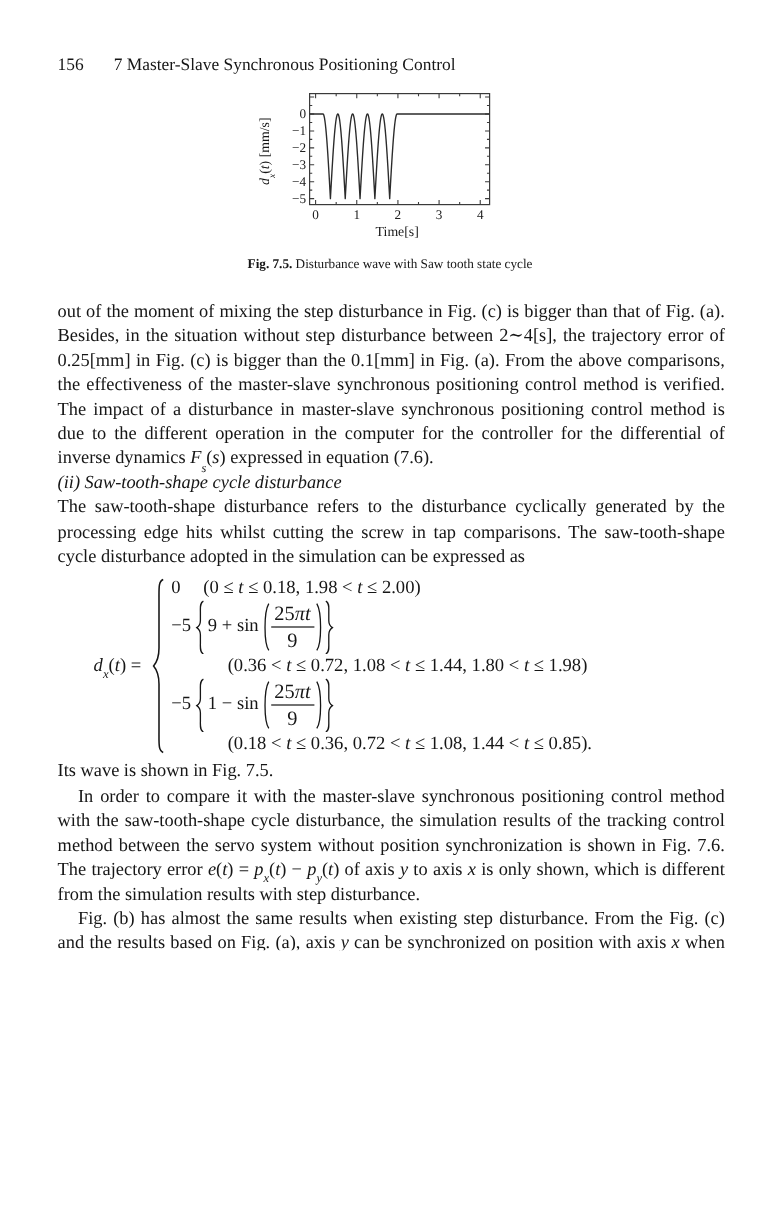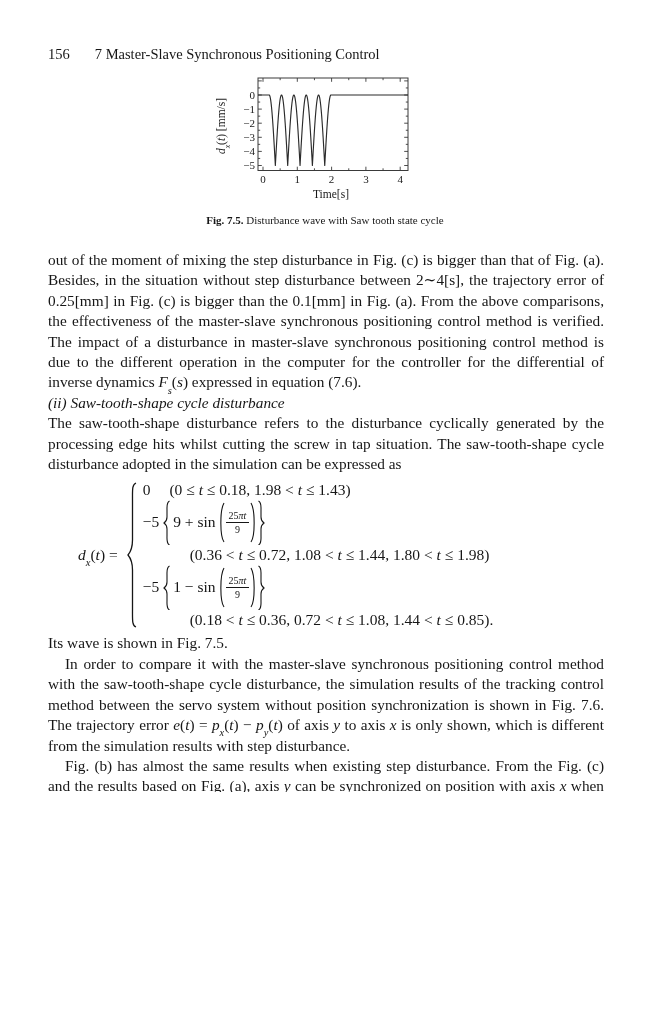--- a/index.html
+++ b/index.html
@@ -29,21 +29,21 @@
   .eq{display:flex;align-items:center;margin:6px 0 4px 30px;font-size:15.5px;text-align:left;}
   .eq-lhs{margin-right:7px;white-space:nowrap;}
   .eq-rows{display:flex;flex-direction:column;margin-left:5px;}
   .eq-row{display:flex;align-items:center;height:19px;}
   .eq-exprrow{display:flex;align-items:center;height:46px;}
   .cond{margin-left:47px;white-space:nowrap;}
   .cond-inline{margin-left:19px;white-space:nowrap;}
   .coeff{margin-right:3px;white-space:nowrap;}
   .pre{white-space:pre;margin:0 2px;}
   .frac{display:inline-flex;flex-direction:column;align-items:center;margin:0 1px;
-        font-size:10px;line-height:1.12;}
+        font-size:17px;line-height:1.12;}
   .frac .num{padding:0 3px 1px;border-bottom:1.1px solid #161616;}
   .frac .den{padding-top:1px;}
   .glyph{display:inline-flex;align-items:center;}
 </style>
 </head>
 <body>
 
 <div class="page">
 
   <div class="runhead">
@@ -116,34 +116,34 @@
   </div>
 
   <div class="caption"><b>Fig. 7.5.</b> <span>Disturbance wave with Saw tooth state cycle</span></div>
 
   <div class="text">
 
     <p><span>out of the moment of mixing the step disturbance in Fig. (c) is bigger than that of Fig. (a). Besides, in the situation without step disturbance between 2∼4[s], the trajectory error of 0.25[mm] in Fig. (c) is bigger than the 0.1[mm] in Fig. (a). From the above comparisons, the effectiveness of the master-slave synchronous positioning control method is verified. The impact of a disturbance in master-slave synchronous positioning control method is due to the different operation in the computer for the controller for the differential of inverse dynamics </span><i>F</i><sub class="it">s</sub><span>(</span><i>s</i><span>) expressed in equation (7.6).</span></p>
 
     <p class="subhead">(ii) Saw-tooth-shape cycle disturbance</p>
 
-    <p>The saw-tooth-shape disturbance refers to the disturbance cyclically generated by the processing edge hits whilst cutting the screw in tap situation. The saw-tooth-shape cycle disturbance adopted in the simulation can be expressed as</p>
+    <p>The saw-tooth-shape disturbance refers to the disturbance cyclically generated by the processing edge hits whilst cutting the screw in tap comparisons. The saw-tooth-shape cycle disturbance adopted in the simulation can be expressed as</p>
 
     <div class="eq">
       <span class="eq-lhs"><i>d</i><sub class="it">x</sub><span>(</span><i>t</i><span>) =</span></span>
       <span class="glyph">
         <svg width="13" height="148" viewBox="0 0 13 148">
           <path d="M11,2 C7,3.5 7.5,9 7.5,19 L7.5,59 C7.5,67 5.5,71 3,74 C5.5,77 7.5,81 7.5,89 L7.5,129 C7.5,139 7,144.5 11,146" fill="none" stroke="#161616" stroke-width="1.3"></path>
         </svg>
       </span>
       <span class="eq-rows">
 
         <span class="eq-row">
           <span>0</span>
-          <span class="cond-inline"><span>(0 ≤ </span><i>t</i><span> ≤ 0.18, 1.98 &lt; </span><i>t</i><span> ≤ 1.43)</span></span>
+          <span class="cond-inline"><span>(0 ≤ </span><i>t</i><span> ≤ 0.18, 1.98 &lt; </span><i>t</i><span> ≤ 2.00)</span></span>
         </span>
 
         <span class="eq-exprrow">
           <span class="coeff">−5</span>
           <span class="glyph">
             <svg width="9" height="46" viewBox="0 0 9 46">
                 <path d="M7.5,2 C4.5,3.5 5,7 5,11 L5,18 C5,21.5 3.5,23 2,24 C3.5,25 5,26.5 5,30 L5,37 C5,41 4.5,44.5 7.5,46" fill="none" stroke="#161616" stroke-width="1.1"></path>
               </svg>
           </span>
           <span class="pre">9 + sin</span>

